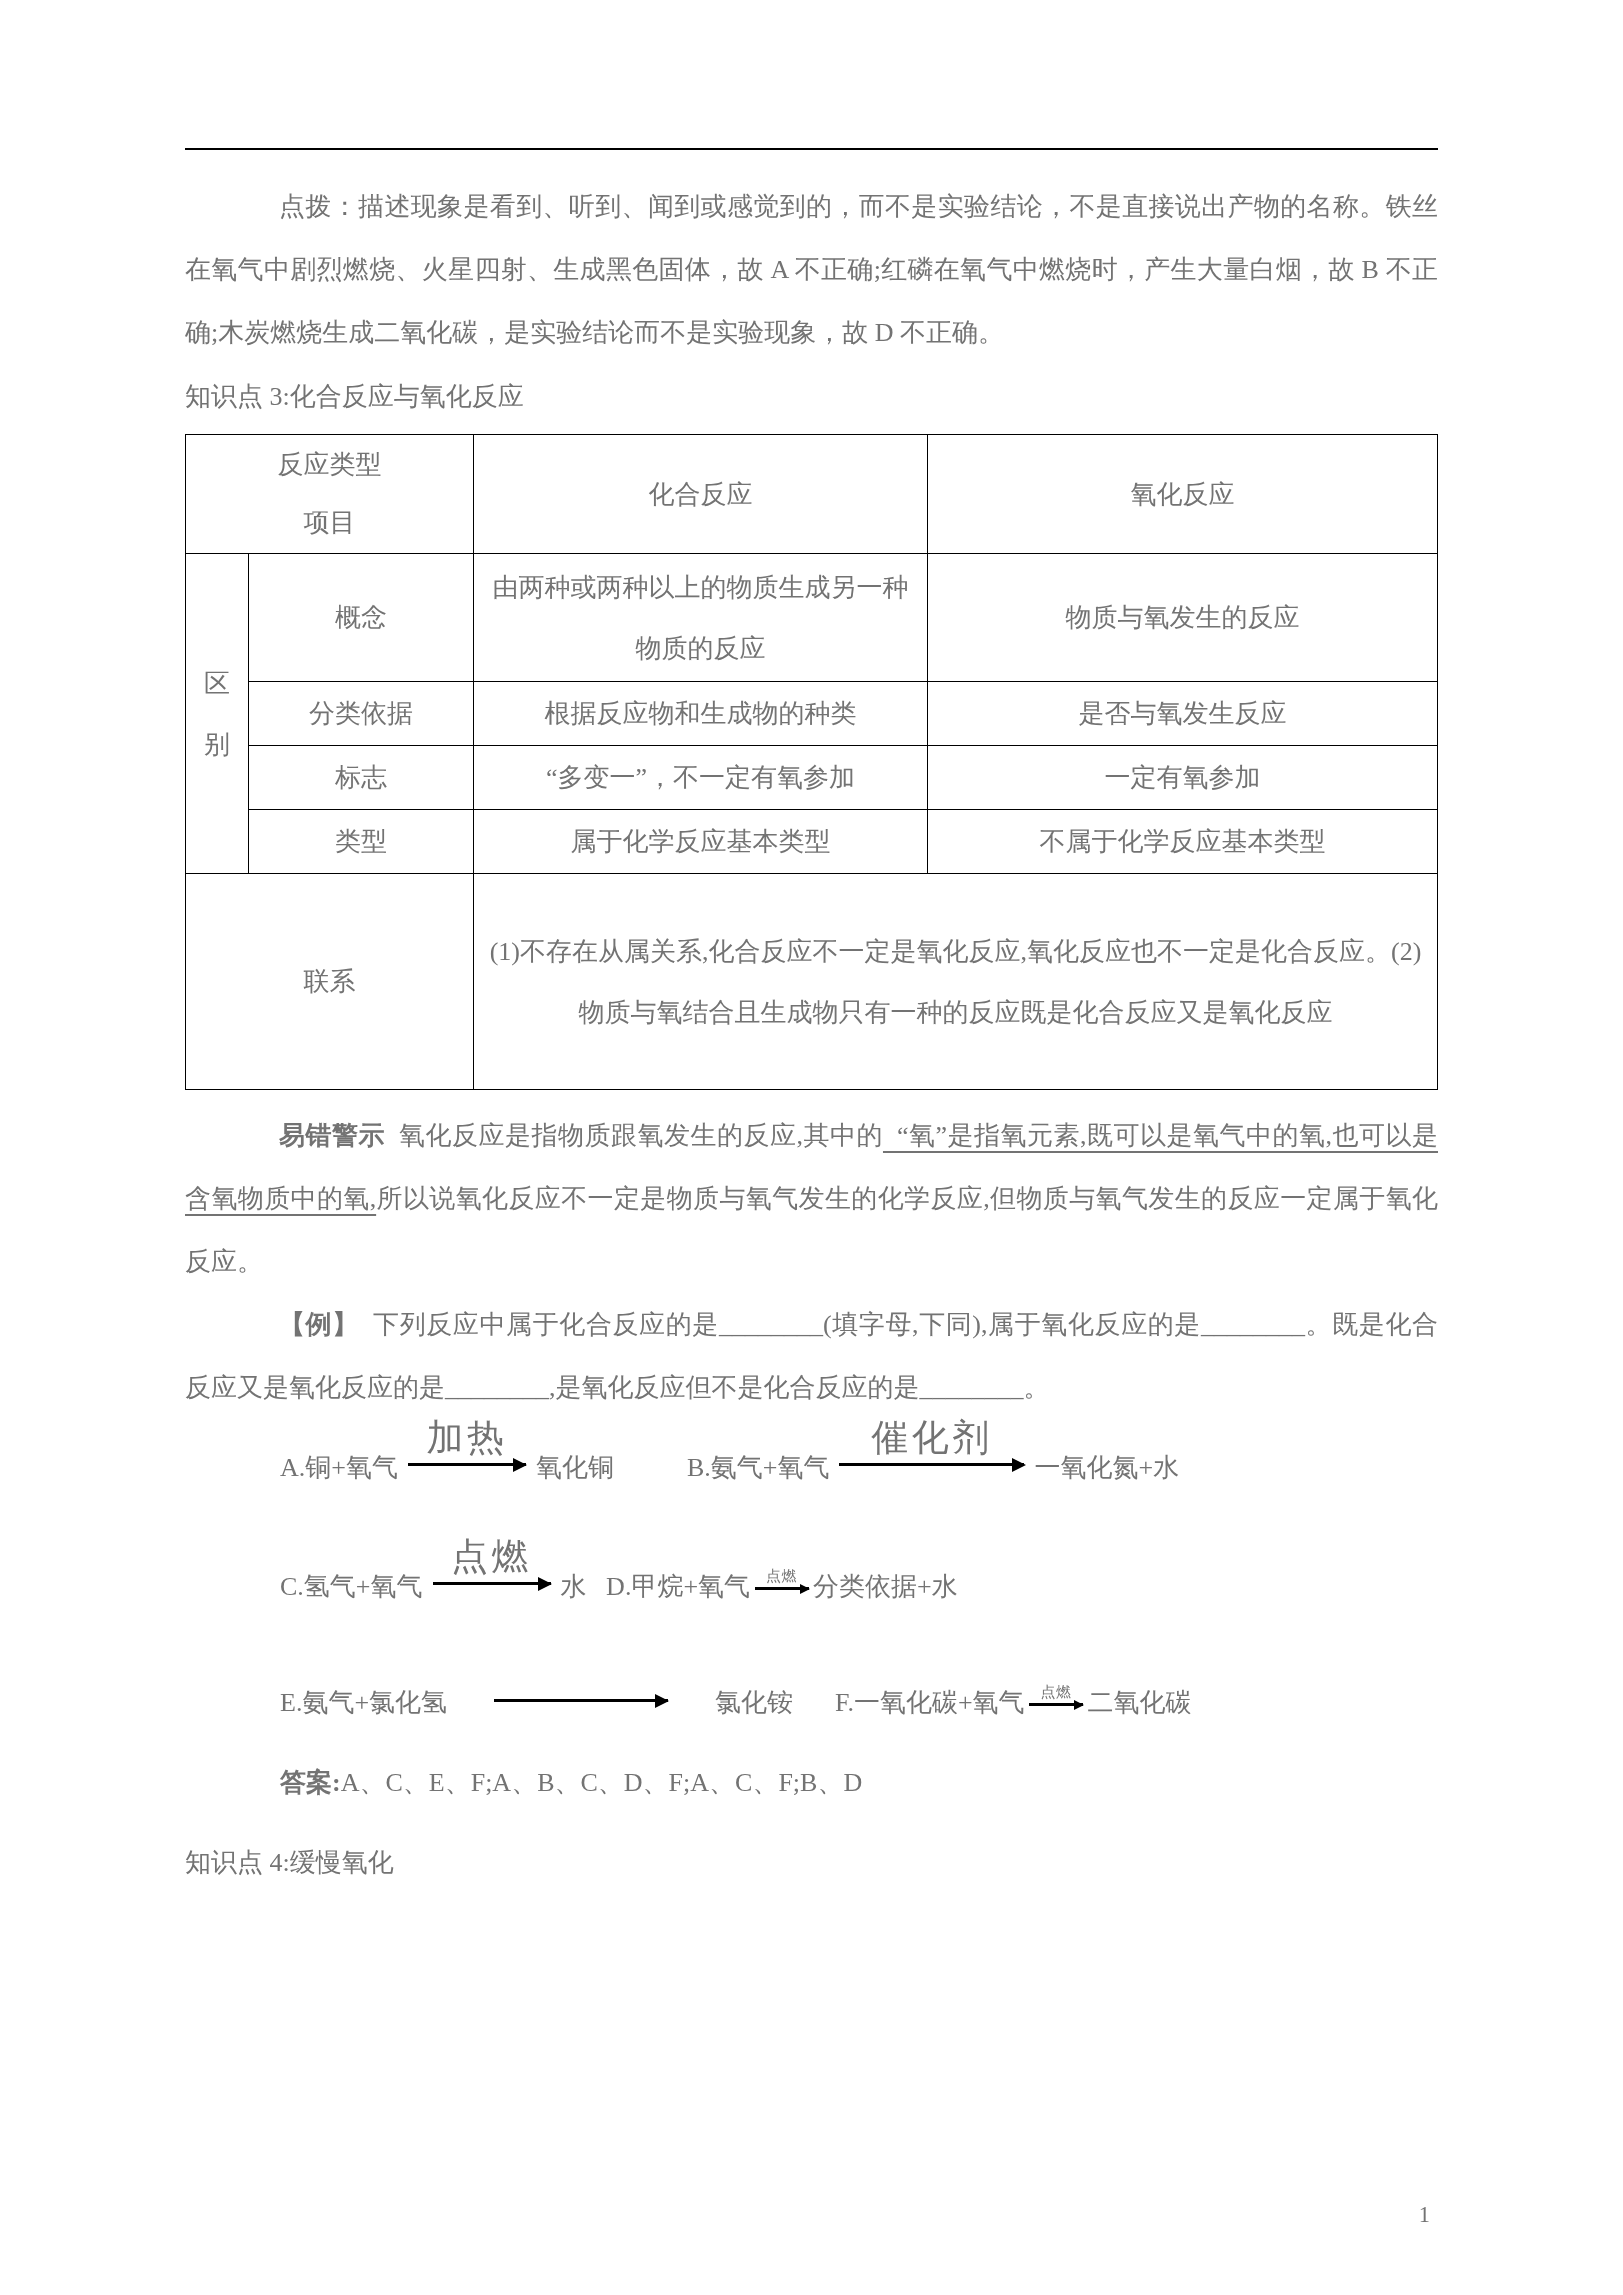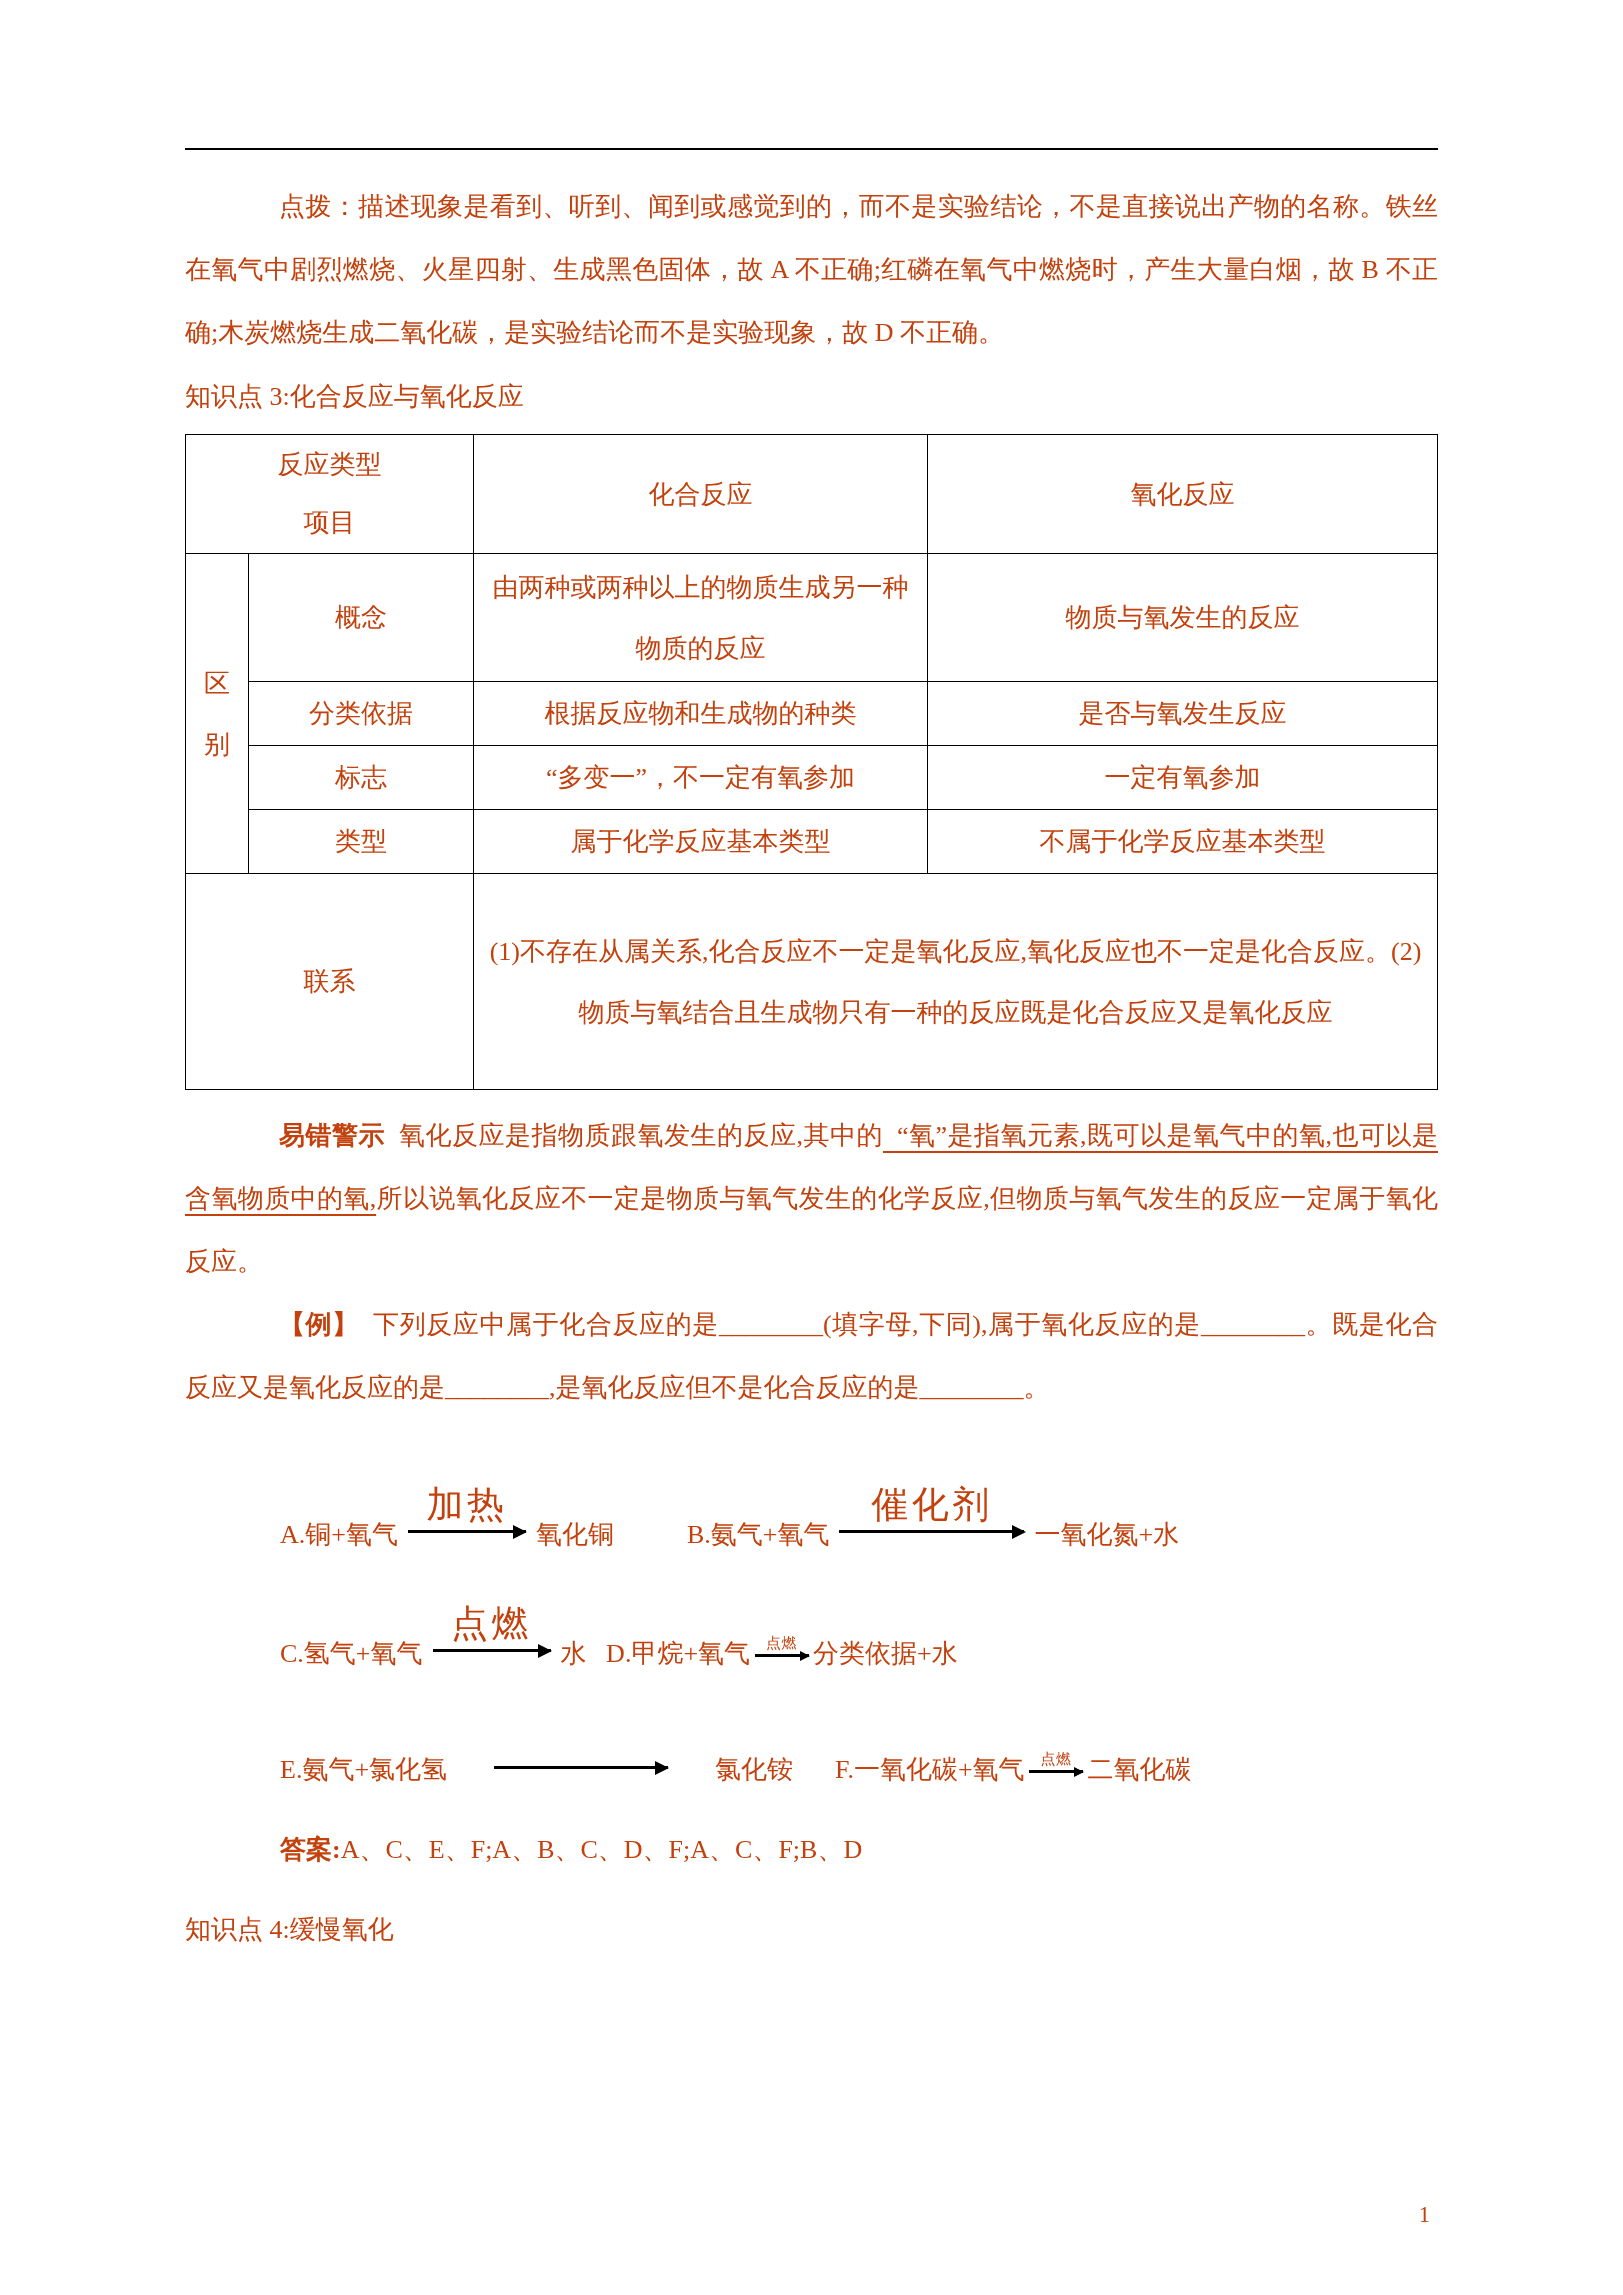--- a/index.html
+++ b/index.html
@@ -1,20 +1,20 @@
 <!DOCTYPE html>
 <html style="font-size:9px"><head>
 <meta charset="utf-8">
 <style>
   * { margin:0; padding:0; box-sizing:border-box; }
   html,body { background:#ffffff; }
   .page {
     position:relative;
     width:1623px; height:2295px;
-    background:#ffffff; color:#c2410c;
+    background:#ffffff; color:#737373;
     font-family:"Liberation Serif","DejaVu Serif",serif;
     font-size:26px;
     padding:0 185px;
     overflow:hidden;
   }
   .toprule { margin-top:148px; border-top:2.2px solid #000; }
   p.para { line-height:63px; text-align:justify; }
   .indent { text-indent:94px; }
   .b { font-weight:bold; }
   .ul { text-decoration:underline; text-decoration-thickness:1.7px; text-underline-offset:7.3px; }
@@ -31,21 +31,21 @@
   .r-head td { height:119px; }
   .corner div { line-height:58px; }
   .r-concept td { height:128px; }
   .r-thin td { height:64px; }
   .r-relation td { height:216px; }
   td.vert { padding:0 15.7px; word-break:break-all; line-height:66px; }
   td.rel-text { text-align:center; padding:5.6px 12.3px; }
 
   
   .rxn { padding-left:95px; line-height:63px; white-space:nowrap; }
-  .rxn1 { margin-top:67px; }
+  .rxn1 { }
   .rxn2 { margin-top:39px; }
   .rxn3 { margin-top:53px; }
   .arrow { display:inline-flex; flex-direction:column; align-items:center; margin:0 10px; }
   .arrow .cond { font-weight:normal; line-height:1; white-space:nowrap; }
   .arrow.big { vertical-align:26px; }
   .arrow.big .cond { font-size:37px; letter-spacing:3.4px; }
   .arrow.small { vertical-align:13.5px; margin:0 4.5px; }
   .arrow.small .cond { font-size:15px; letter-spacing:0.6px; }
   .arrow.plain { vertical-align:8.4px; margin:0 47px; }
   .shaft { display:block; position:relative; height:2.8px; background:#000; width:100%; margin-top:7.9px; }

